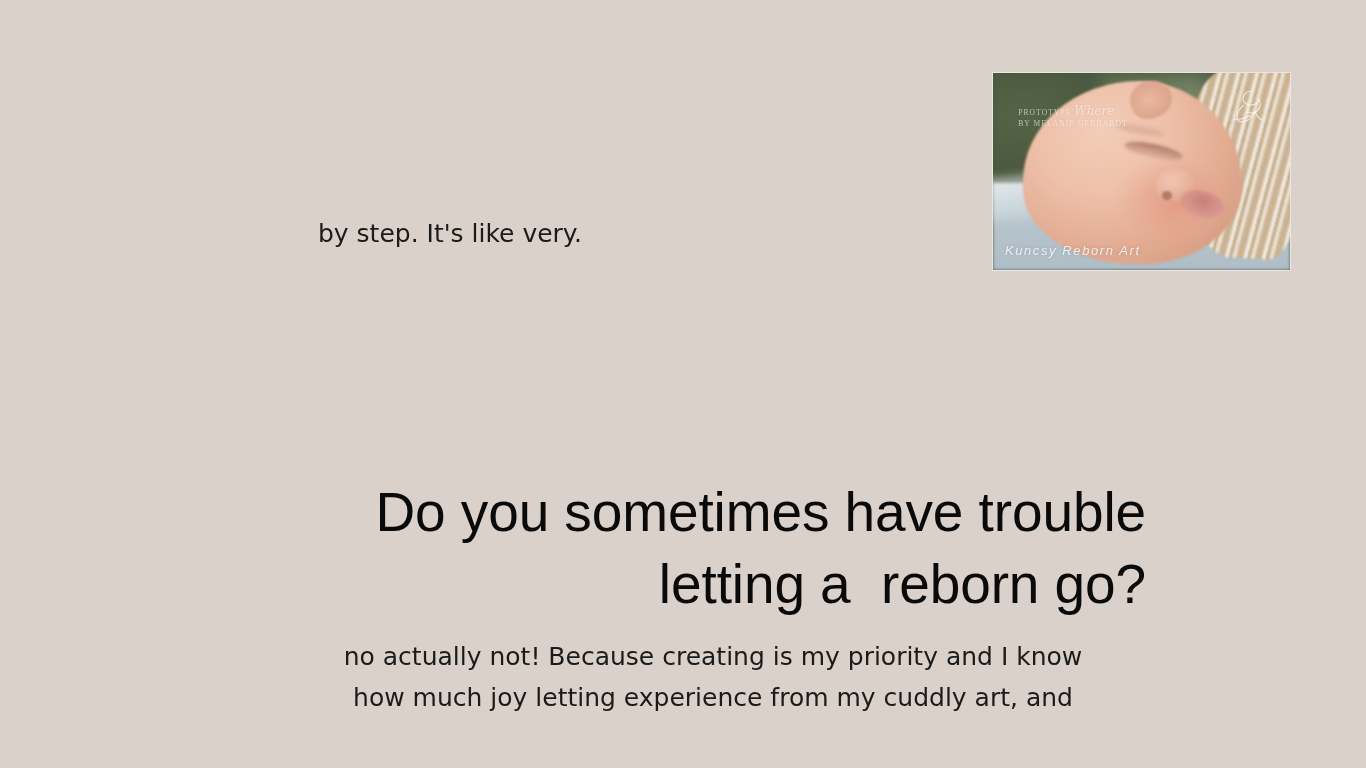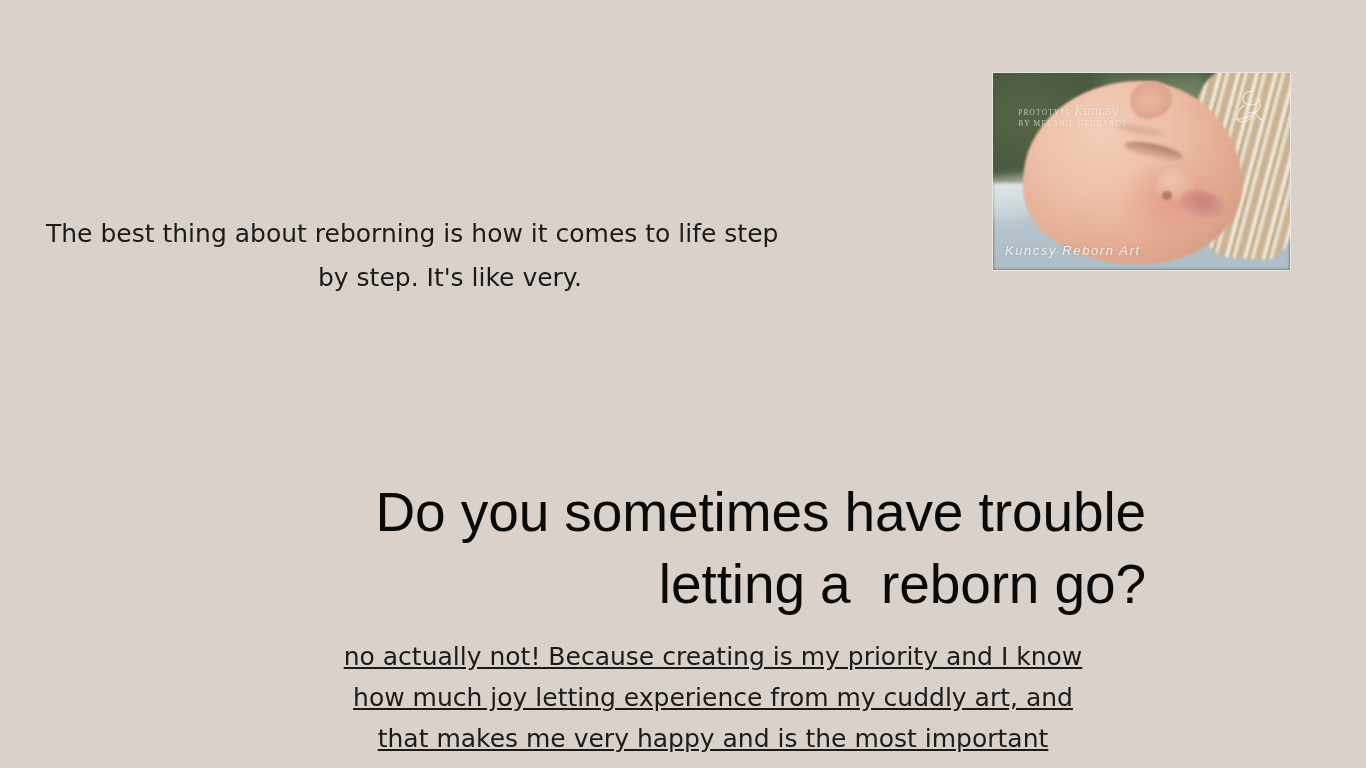--- a/index.html
+++ b/index.html
@@ -72,21 +72,21 @@
     left: 300px;
     top: 636px;
     width: 826px;
     font-family: "DejaVu Sans", sans-serif;
     font-size: 25px;
     line-height: 41px;
     font-weight: 400;
     color: #1b1b1b;
     text-align: center;
   }
-  .q2-sub span { display: block; text-decoration: underline; }
+  .q2-sub span { display: block; }
 
   
   .photo-frame {
     position: absolute;
     left: 993px;
     top: 73px;
     width: 297px;
     height: 197px;
     overflow: hidden;
     background: #4a5840;
@@ -291,30 +291,28 @@
     opacity: 0.8;
   }
 </style>
 </head>
 <body style="background: rgb(218, 210, 202);">
 
 <div class="slide" style="background: rgb(218, 210, 202);">
 
 
   <div class="q1-sub">
-    <span class="line-left">The best thing about reborning is how it comes to life step</span>
     <span class="line-center">by step. It's like very.</span>
   </div>
 
   <div class="q2-heading">Do you sometimes have trouble letting a  reborn go?</div>
 
   <div class="q2-sub">
     <span>no actually not! Because creating is my priority and I know</span>
     <span>how much joy letting experience from my cuddly art, and</span>
-    <span>that makes me very happy and is the most important</span>
   </div>
 
   <div class="photo-frame">
     <div class="photo-canvas">
       <div class="bg-green"></div>
       <div class="bg-green2"></div>
       <div class="blanket"></div>
       <div class="blanket-fold"></div>
       <div class="outfit"></div>
       <div class="outfit-shadow"></div>
@@ -324,21 +322,21 @@
       <div class="eye"></div>
       <div class="cheek"></div>
       <div class="nose"></div>
       <div class="nostril"></div>
       <div class="mouth"></div>
       <div class="photo-soft"></div>
     </div>
 
     <div class="wm-top">
       <span>Prototype</span>
-      <span class="script">Kuncsy</span>
+      <span class="script">Where</span>
       <br>
       <span>By Melanie Gebhardt</span>
     </div>
 
     <div class="wm-bottom">Kuncsy Reborn Art</div>
 
     <svg class="wm-logo" viewBox="0 0 46 48" aria-hidden="true">
       <g fill="none" stroke="rgba(255,255,255,0.85)" stroke-width="1.1" stroke-linecap="round">
         <path d="M26 8c-6 0-9 4-9 8s4 6 8 6 8-2 8-6"></path>
         <path d="M33 16c2 3 2 8-1 11s-8 4-11 2"></path>

